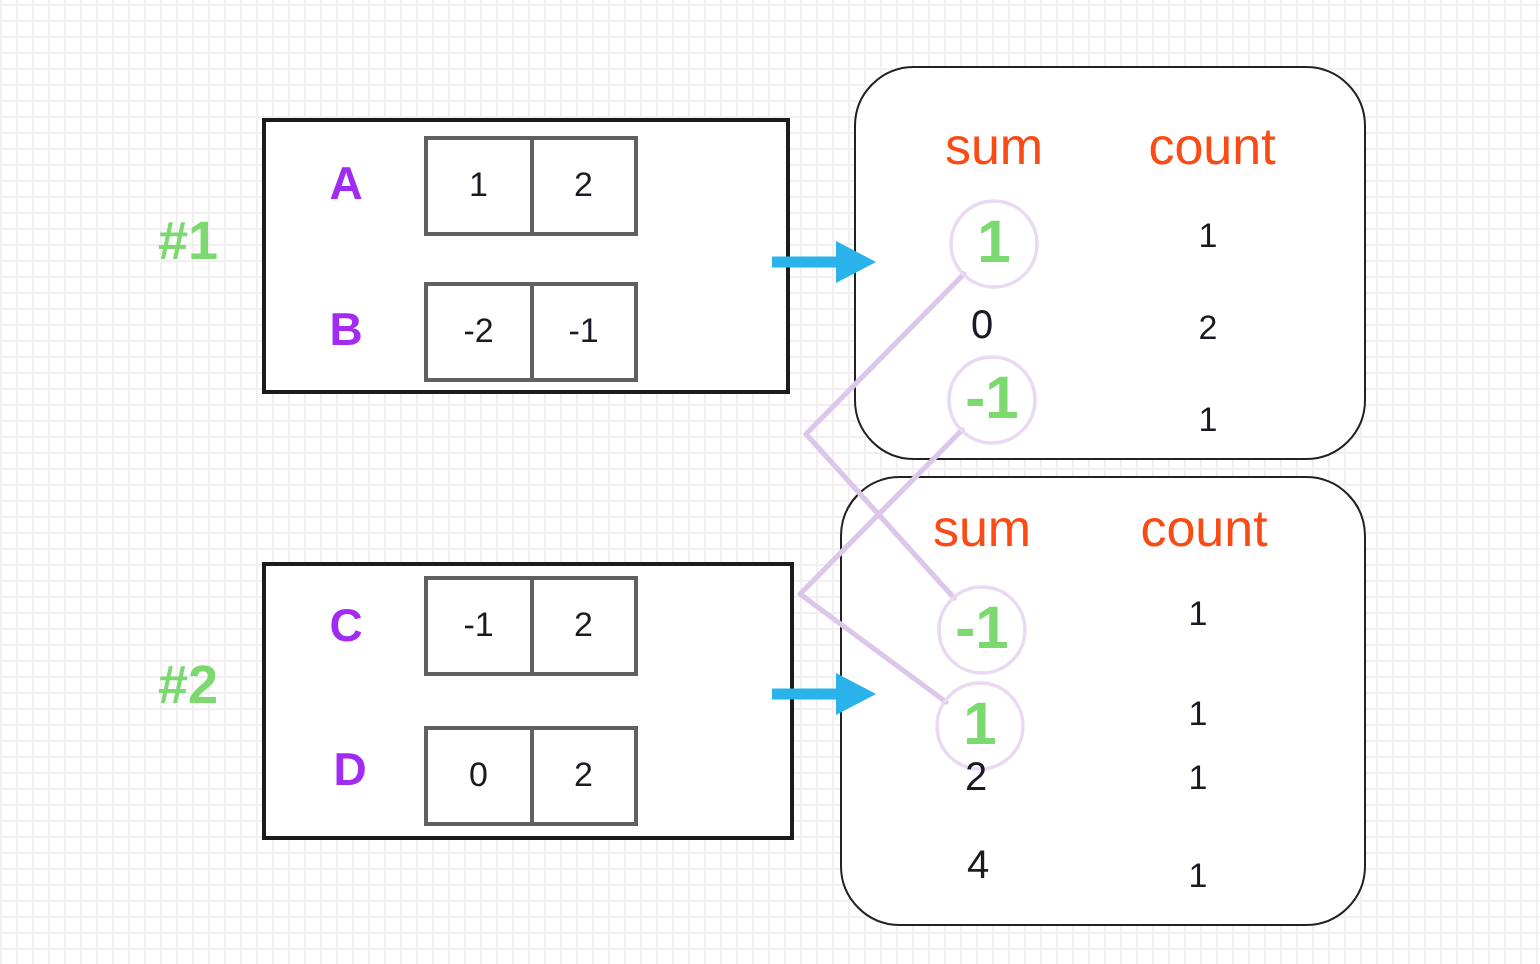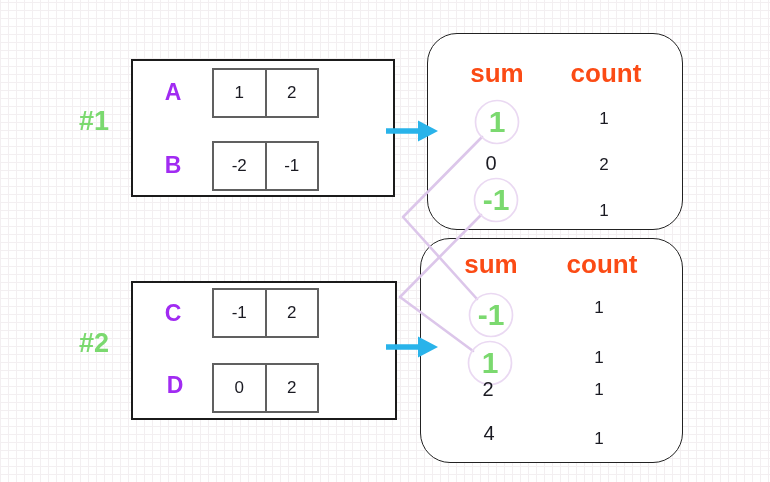--- a/index.html
+++ b/index.html
@@ -21,21 +21,21 @@
   }
   .abs{position:absolute; transform:translate(-50%,-50%); white-space:nowrap; line-height:1;}
   .box{position:absolute; background:#fff; border:2px solid var(--boxborder); box-sizing:border-box;}
   .roundbox{position:absolute; background:#fff; border:1.8px solid #222; border-radius:30px; box-sizing:border-box;}
   .cellpair{position:absolute; display:flex; background:#fff; border:2.5px solid var(--cellborder); box-sizing:border-box;}
   .cell{width:50.5px; display:flex; align-items:center; justify-content:center;
         font-size:17px; color:var(--ink);}
   .cell + .cell{border-left:2.5px solid var(--cellborder);}
   .arr-letter{font-size:23px; font-weight:bold; color:var(--purple);}
   .ex-label{font-size:27px; font-weight:bold; color:var(--green);}
-  .hdr{font-size:26px; font-weight:bold; color:var(--orange);}
+  .hdr{font-size:26px; font-weight:normal; color:var(--orange);}
   .sum-green{font-size:30px; font-weight:bold; color:var(--green);}
   .sum-black{font-size:20px; color:var(--ink);}
   .count-val{font-size:17px; color:var(--ink);}
   svg.overlay{position:absolute; left:0; top:0; pointer-events:none; z-index:5;}
   .txt{z-index:6;}
 </style>
 </head>
 <body>
 
 <div class="canvas">

